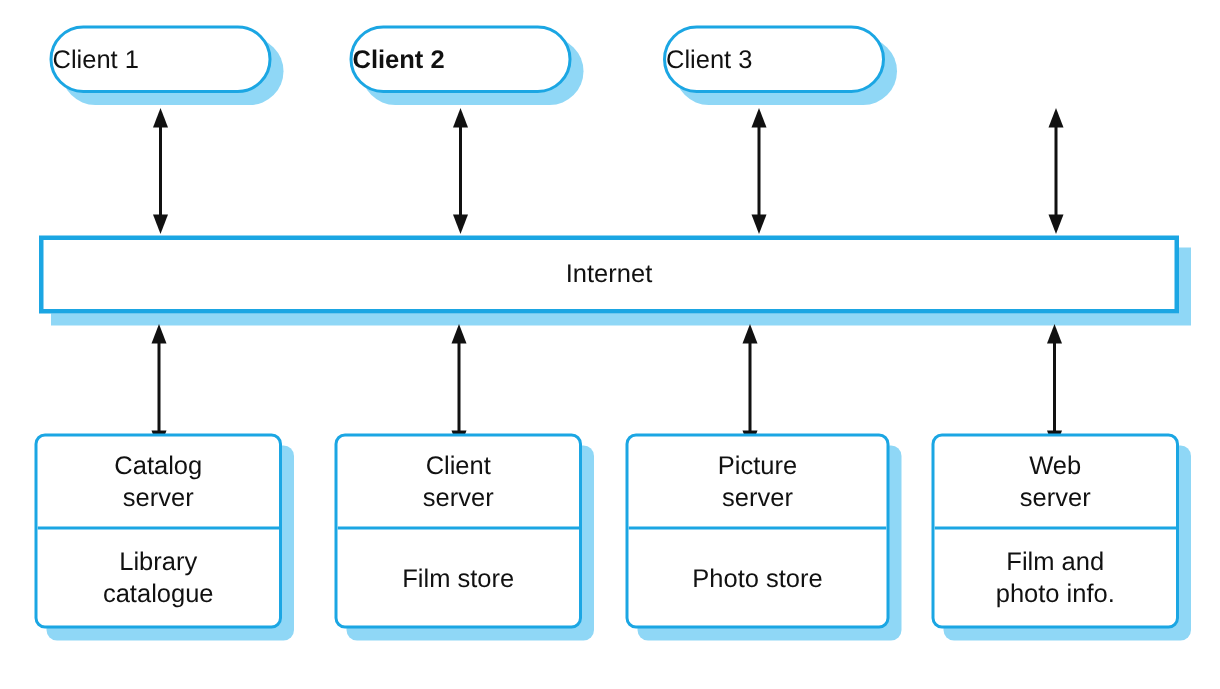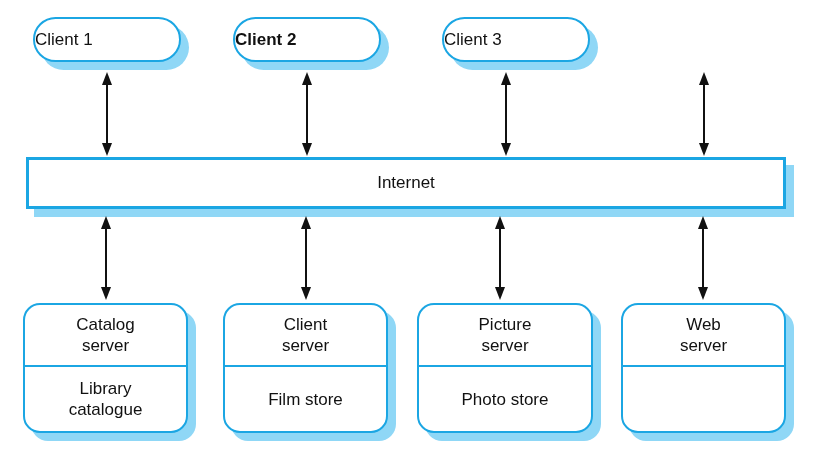--- a/index.html
+++ b/index.html
@@ -52,25 +52,25 @@
     display: flex;
     align-items: center;
     justify-content: center;
     font-size: 17px;
     text-align: right;
   }
 
   
   .server {
     position: absolute;
-    top: 303px;
+    top: 289px;
     height: 130px;
     background: #ffffff;
     border: 2.5px solid var(--accent);
-    border-radius: 17px;
+    border-radius: 7px;
     box-shadow: 8px 8px 0 0 var(--shadow);
     display: flex;
     flex-direction: column;
     overflow: hidden;
   }
   .server.s1 { left: 23px;  width: 165px; }
   .server.s2 { left: 223px; width: 165px; }
   .server.s3 { left: 417px; width: 176px; }
   .server.s4 { left: 621px; width: 165px; }
   .server .name {
@@ -205,15 +205,17 @@
     <div class="store">Film store</div>
   </div>
   <div class="server s3">
     <div class="name">Picture
 server</div>
     <div class="store">Photo store</div>
   </div>
   <div class="server s4">
     <div class="name">Web
 server</div>
+    <div class="store">Film and
+photo info.</div>
   </div>
 
 </div>
 
 </body></html>

